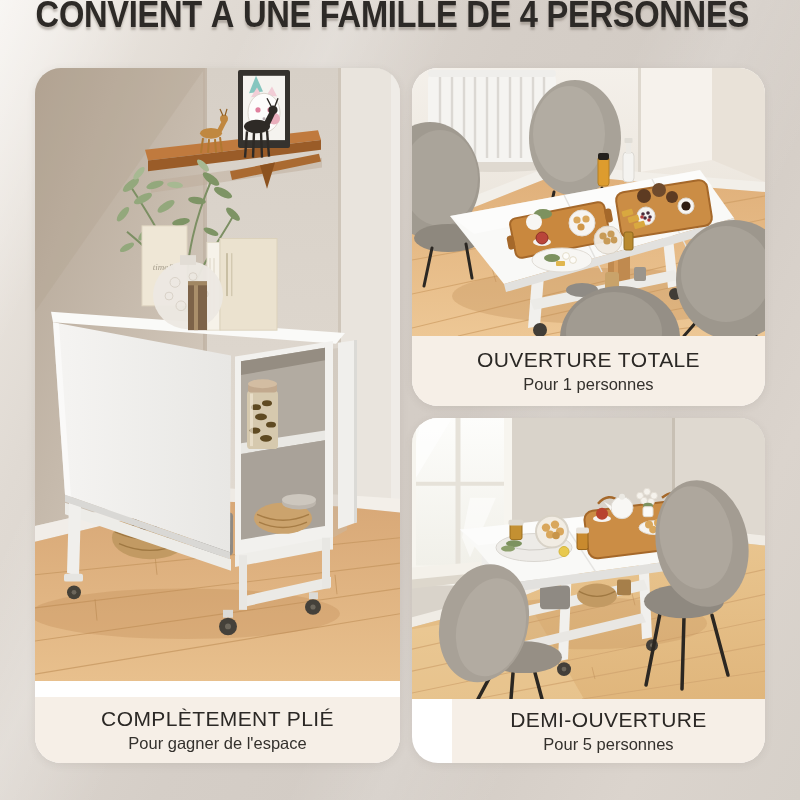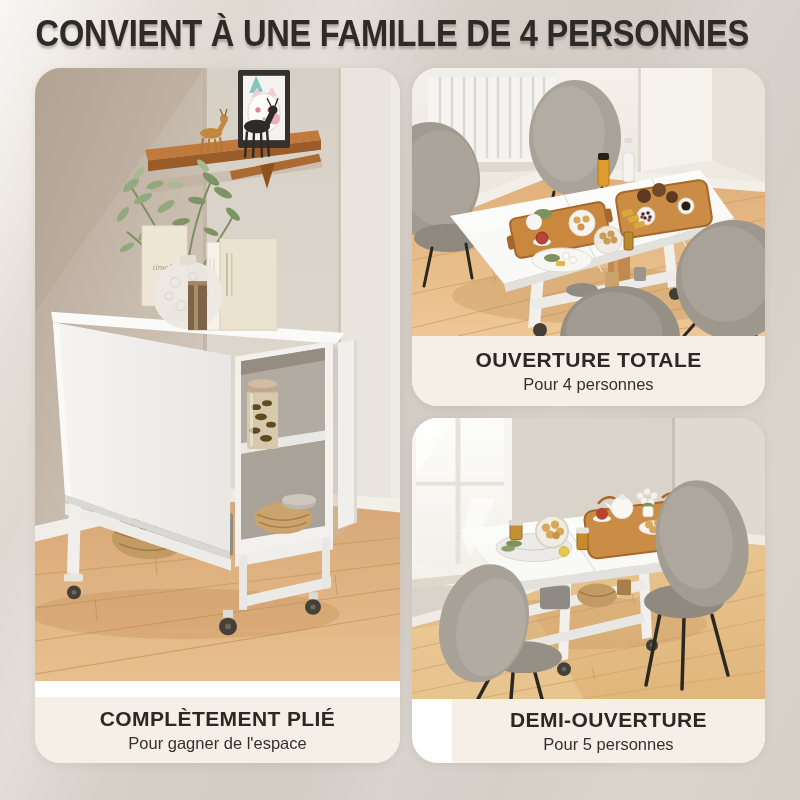--- a/index.html
+++ b/index.html
@@ -12,21 +12,21 @@
   }
   .page::before{
     content:"";position:absolute;inset:0;pointer-events:none;
     background:
       linear-gradient(115deg,rgba(255,255,255,.55) 0%,rgba(255,255,255,0) 14%),
       linear-gradient(115deg,transparent 22%,rgba(255,255,255,.22) 30%,transparent 40%),
       linear-gradient(115deg,transparent 56%,rgba(255,255,255,.16) 64%,transparent 74%);
   }
   .title{
     position:absolute;top:0;left:0;right:16px;height:66px;
-    display:flex;align-items:center;justify-content:center;
+    display:flex;justify-content:center;
     z-index:3;
   }
   .title span{
     font-weight:900;font-size:33px;line-height:1;letter-spacing:-.3px;
     color:#2d2a27;white-space:nowrap;
     transform:scale(.99,1.12);
     text-shadow:0 2px 2px rgba(110,100,90,.4);
   }
   .card{
     position:absolute;border-radius:26px;overflow:hidden;
@@ -40,21 +40,21 @@
   .photo{flex:1;position:relative;}
   .photo svg{position:absolute;inset:0;width:100%;height:100%;display:block;}
   .caption-panel{
     background:#f6efe7;box-sizing:border-box;
     display:flex;flex-direction:column;justify-content:center;align-items:center;
     gap:3px;text-align:center;
   }
   #card-folded .caption-panel{height:66px;margin-top:16px;}
   #card-full .caption-panel{height:70px;}
   #card-half .caption-panel{height:64px;margin-left:40px;}
-  .caption{font-weight:700;font-size:21px;line-height:1.1;letter-spacing:.4px;color:#2b2825;}
+  .caption{font-weight:400;font-size:21px;line-height:1.1;letter-spacing:.4px;color:#2b2825;}
   .subcaption{font-weight:400;font-size:16.5px;line-height:1.15;color:#34312d;}
 </style>
 </head>
 <body>
 
 <div class="page">
 
   <div class="title">
     <span>CONVIENT À UNE FAMILLE DE 4 PERSONNES</span>
   </div>
@@ -449,21 +449,21 @@
             <path d="M286,252 L272,268"></path>
               <path d="M336,258 L344,268"></path>
           </g>
           <ellipse cx="322" cy="212" rx="58" ry="60" fill="#9d978d"></ellipse>
           <ellipse cx="314" cy="206" rx="45" ry="48" fill="#a8a298"></ellipse>
         </g>
       </svg>
     </div>
     <div class="caption-panel">
       <div class="caption">OUVERTURE TOTALE</div>
-      <div class="subcaption">Pour 4 personnes</div>
+      <div class="subcaption">Pour 1 personnes</div>
     </div>
   </section>
 
   <section class="card" id="card-half">
     <div class="photo">
       <svg viewBox="0 0 353 282" preserveAspectRatio="none">
         <defs>
           <linearGradient id="p3g" x1="0" y1="0" x2="0" y2="1">
             <stop offset="0" stop-color="#fdfdfb"></stop>
               <stop offset="1" stop-color="#f1f0e9"></stop>

